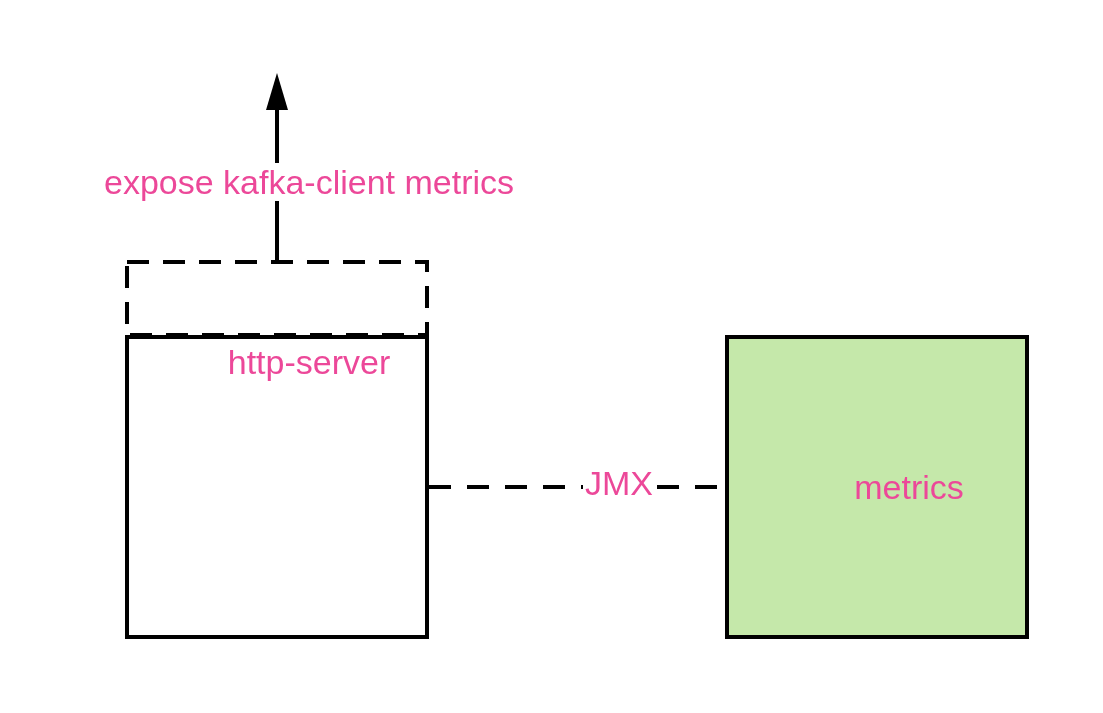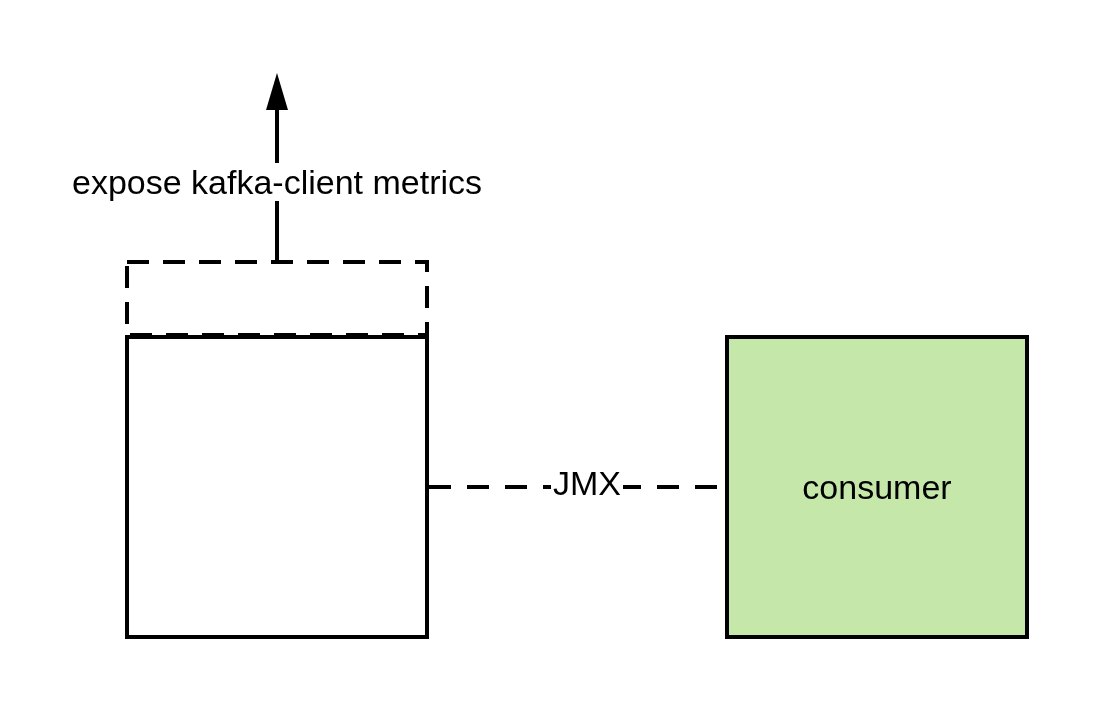--- a/index.html
+++ b/index.html
@@ -21,21 +21,22 @@
     left: 0;
     top: 0;
   }
   .label {
     position: absolute;
     font-size: 34px;
     line-height: 38px;
     white-space: nowrap;
     transform: translateX(-50%);
     text-align: center;
-    color: #000000;
+    color: #ec4899;
+    margin-left: 32px;
   }
   .label.masked {
     background: #ffffff;
     padding: 0 6px;
   }
   .label.two-line {
     line-height: 40px;
   }
 </style>
 </head>
@@ -55,19 +56,20 @@
 
     <line x1="429" y1="487" x2="725" y2="487" stroke="#000000" stroke-width="4" stroke-dasharray="22 16"></line>
 
     <rect x="727" y="337" width="300" height="300" stroke="#000000" stroke-width="4" fill="#c5e8aa"></rect>
   </svg>
 
   <div class="label masked" style="left:277px; top:163px;">expose kafka-client metrics</div>
 
 
   <div class="label two-line" style="left:277px; top:342px;">
+    <div>http-server</div>
   </div>
 
   <div class="label masked" style="left:587px; top:464px; padding:0 2px;">JMX</div>
 
-  <div class="label" style="left:877px; top:468px;">consumer</div>
+  <div class="label" style="left:877px; top:468px;">metrics</div>
 
 </div>
 
 </body></html>

